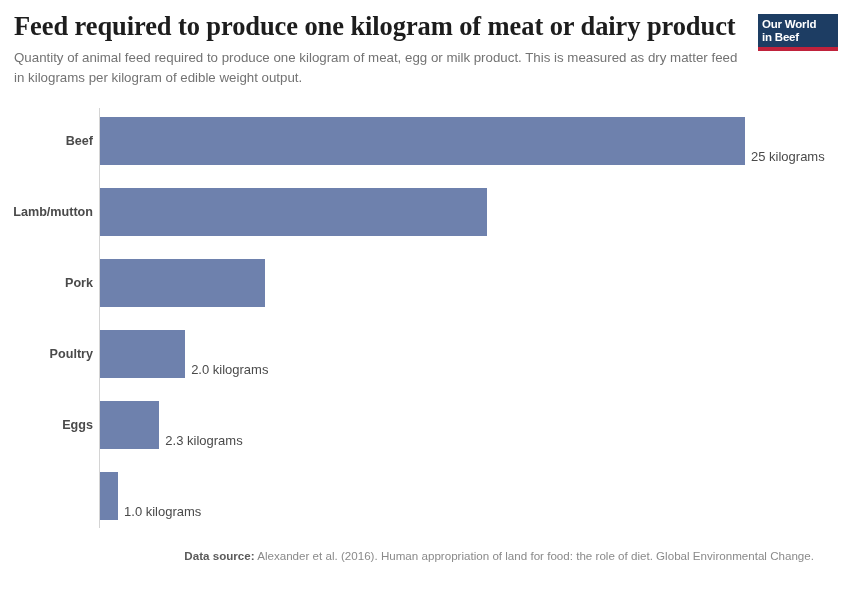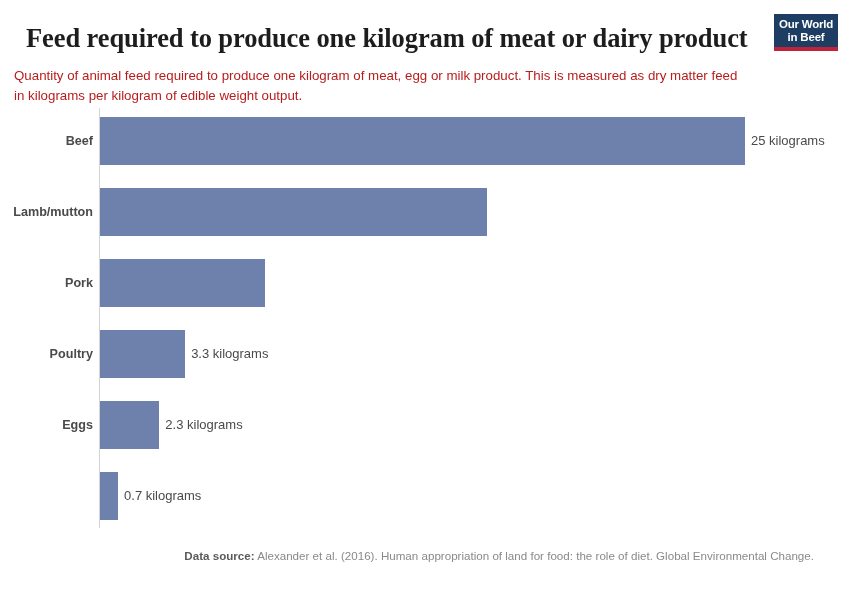--- a/index.html
+++ b/index.html
@@ -28,44 +28,43 @@
     top: 10px;
     right: 14px;
   }
   .title {
     font-family: "Liberation Serif", serif;
     font-size: 26.5px;
     font-weight: 700;
     color: #1d1d1d;
     letter-spacing: -0.1px;
     line-height: 32px;
-    margin: 12px;
+    margin: 0;
     padding: 0;
     max-width: 745px;
   }
   .subtitle {
     font-family: "Liberation Sans", sans-serif;
     font-size: 13.3px;
-    color: #b91c1c;
+    color: #737373;
     line-height: 19.5px;
     margin: 6px 0 0 0;
     max-width: 733px;
   }
 
   
   .logo {
     position: absolute;
     right: 12px;
     top: 14px;
-    width: 64px;
+    width: 80px;
     background: #1d3d63;
     border-bottom: 4px solid #c0223b;
     padding: 4px 4px 3px 4px;
     box-sizing: border-box;
-    text-align: center;
   }
   .logo-line {
     display: block;
     color: #ffffff;
     font-family: "Liberation Sans", sans-serif;
     font-size: 11.5px;
     font-weight: 700;
     line-height: 13px;
     letter-spacing: -0.2px;
   }
@@ -108,21 +107,21 @@
   }
   .bar {
     position: absolute;
     left: 100px;
     top: 0;
     height: 48px;
     background: #6e81ad;
   }
   .bar-value {
     position: absolute;
-    top: 0;
+    top: 16px;
     height: 48px;
     line-height: 48px;
     font-family: "Liberation Sans", sans-serif;
     font-size: 13px;
     color: #4a4a4a;
     white-space: nowrap;
   }
 
   
   .footer {
@@ -171,30 +170,30 @@
           <div class="bar-label">Lamb/mutton</div>
           <div class="bar" style="width: 387px; background: rgb(110, 129, 173);"></div>
         </div>
         <div class="bar-row" style="top: 153px;">
           <div class="bar-label">Pork</div>
           <div class="bar" style="width: 165.12px; background: rgb(110, 129, 173);"></div>
         </div>
         <div class="bar-row" style="top: 224px;">
           <div class="bar-label">Poultry</div>
           <div class="bar" style="width: 85.14px; background: rgb(110, 129, 173);"></div>
-          <div class="bar-value" style="left: 191.14px;">3.3 kilograms</div>
+          <div class="bar-value" style="left: 191.14px;">2.0 kilograms</div>
         </div>
         <div class="bar-row" style="top: 295px;">
           <div class="bar-label">Eggs</div>
           <div class="bar" style="width: 59.34px; background: rgb(110, 129, 173);"></div>
           <div class="bar-value" style="left: 165.34px;">2.3 kilograms</div>
         </div>
         <div class="bar-row" style="top: 366px;">
           <div class="bar" style="width: 18.06px; background: rgb(110, 129, 173);"></div>
-          <div class="bar-value" style="left: 124.06px;">0.7 kilograms</div>
+          <div class="bar-value" style="left: 124.06px;">1.0 kilograms</div>
         </div>
       </div>
   </div>
 
   <div class="footer">
     <span><b>Data source:</b></span>
     <span>Alexander et al. (2016). Human appropriation of land for food: the role of diet. Global Environmental Change.</span>
   </div>
 
 </div>

